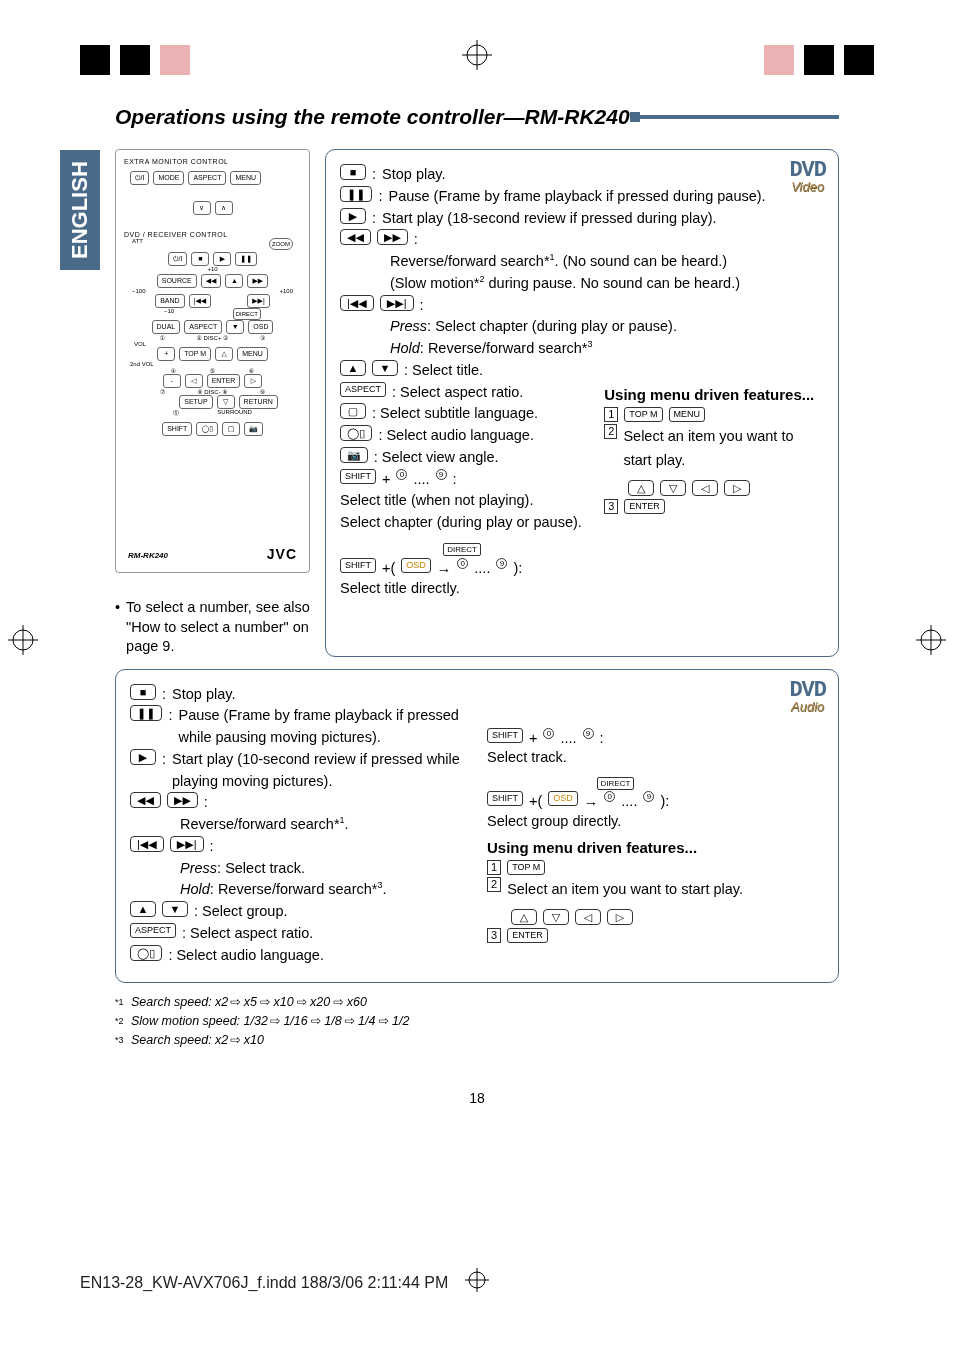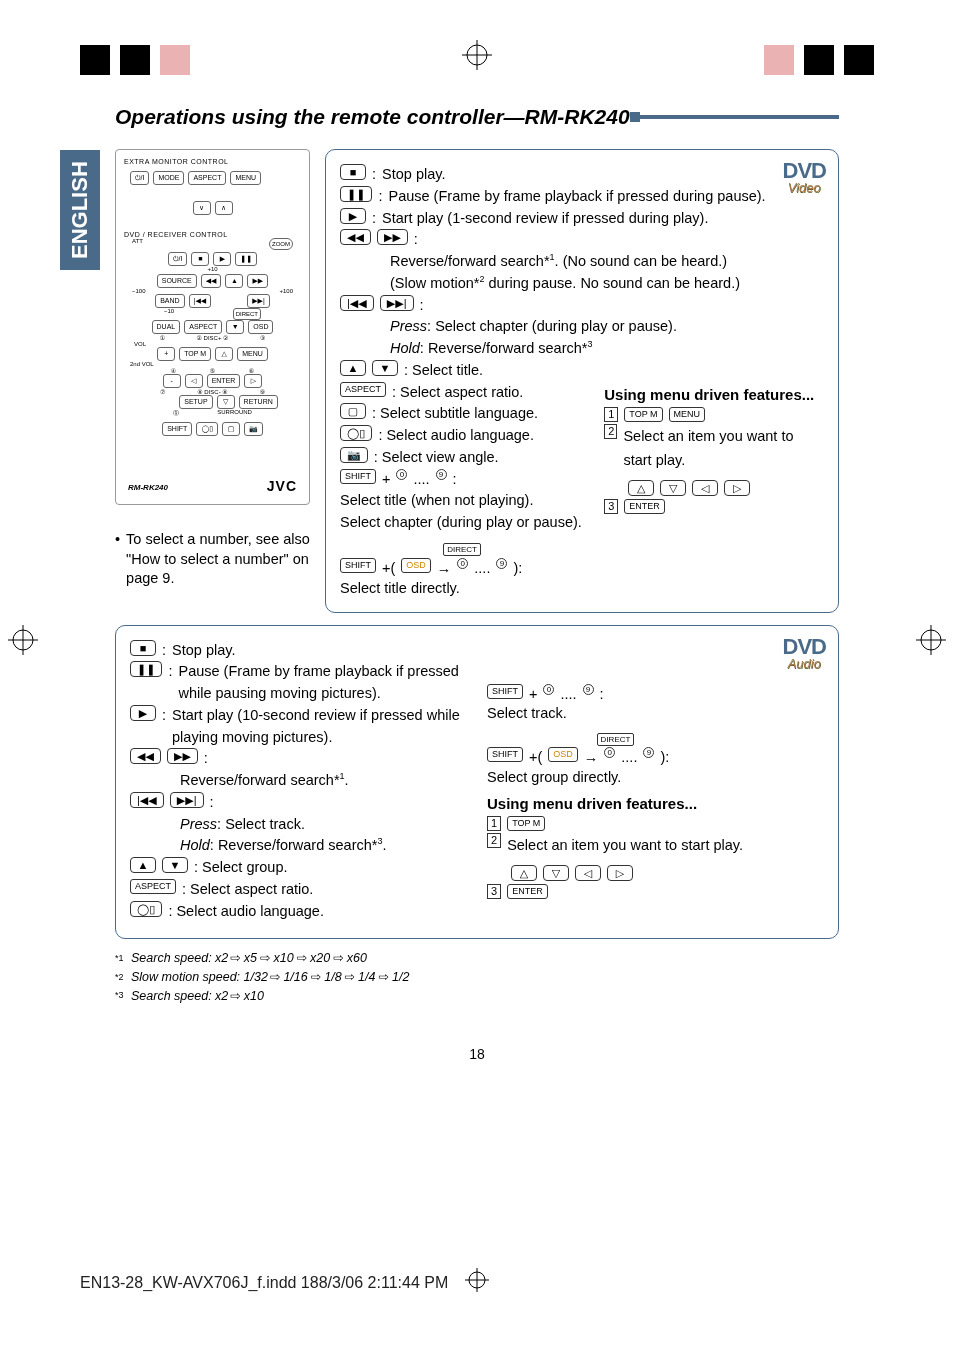--- a/index.html
+++ b/index.html
@@ -14,34 +14,34 @@
   
   .heading { font-weight: bold; font-style: italic; font-size: 21px; color: #000; display: flex; align-items: center; gap: 0; }
   .heading-line { flex: 1; height: 4px; background: #4a6a8a; }
   .heading-square { width: 10px; height: 10px; background: #4a6a8a; }
   
   .language-tab { position: absolute; left: -55px; top: 45px; width: 40px; height: 120px; background: #4a6a8a; color: white; font-weight: bold; font-size: 22px; display: flex; align-items: center; justify-content: center; writing-mode: vertical-rl; transform: rotate(180deg); }
   
   .main-row { display: flex; gap: 15px; margin-top: 20px; }
   
   .remote-col { width: 195px; }
-  .remote-box { border: 1px solid #999; border-radius: 4px; padding: 8px; font-size: 7px; position: relative; height: 356px; }
+  .remote-box { border: 1px solid #999; border-radius: 4px; padding: 8px; font-size: 7px; position: relative; height: 424px; }
   .remote-header { font-size: 7px; letter-spacing: 0.5px; }
   .rbtn { border: 1px solid #666; border-radius: 3px; padding: 1px 4px; font-size: 7px; display: inline-block; min-width: 18px; text-align: center; line-height: 10px; }
   .rbtn.tiny { font-size: 6px; padding: 0 2px; }
   .remote-logo { position: absolute; bottom: 10px; right: 12px; font-weight: bold; font-size: 14px; letter-spacing: 1px; }
   .remote-model { position: absolute; bottom: 12px; left: 12px; font-size: 8px; font-weight: bold; font-style: italic; }
   .remote-note { font-size: 14.5px; margin-top: 25px; line-height: 1.35; display: flex; gap: 6px; }
   
   .video-panel, .audio-panel { border: 1px solid #4a6a8a; border-radius: 10px; padding: 14px 14px 16px 14px; position: relative; }
   .video-panel { flex: 1; }
   .audio-panel { margin-top: 12px; }
   
   .format-badge { position: absolute; top: 8px; right: 12px; text-align: center; }
-  .format-main { font-weight: bold; font-size: 22px; color: #4a6a8a; text-shadow: 1px 1px 0 #fff, -1px -1px 0 #fff, 1px -1px 0 #fff, -1px 1px 0 #fff; font-family: Liberation Sans, sans-serif; letter-spacing: -1px; }
+  .format-main { font-weight: bold; font-size: 22px; color: #4a6a8a; text-shadow: 1px 1px 0 #fff, -1px -1px 0 #fff, 1px -1px 0 #fff, -1px 1px 0 #fff; font-family: Liberation Mono, monospace; letter-spacing: -1px; }
   .format-sub { font-size: 13px; color: #a87a4a; font-style: italic; font-weight: normal; text-shadow: 0.5px 0.5px 0 #663; margin-top: -4px; }
   
   .item-line { font-size: 14.5px; line-height: 1.5; display: flex; align-items: flex-start; gap: 6px; }
   .item-line .desc { flex: 1; }
   .indent { margin-left: 50px; font-size: 14.5px; line-height: 1.5; }
   
   .btn-icon { border: 1px solid #333; border-radius: 4px; padding: 0 6px; font-size: 11px; display: inline-flex; align-items: center; justify-content: center; min-width: 26px; height: 16px; vertical-align: middle; line-height: 14px; }
   .btn-text { border: 1px solid #333; border-radius: 3px; padding: 0 4px; font-size: 9px; display: inline-block; vertical-align: middle; line-height: 13px; }
   .btn-small { border: 1px solid #333; border-radius: 2px; padding: 0 3px; font-size: 8px; display: inline-block; vertical-align: middle; line-height: 11px; }
   
@@ -229,21 +229,21 @@
       </div>
 
       <div class="video-panel">
         <div class="format-badge">
           <div class="format-main">DVD</div>
           <div class="format-sub">Video</div>
         </div>
 
         <div class="item-line"><span class="btn-icon">■</span> : <span class="desc">Stop play.</span></div>
         <div class="item-line"><span class="btn-icon">❚❚</span> : <span class="desc">Pause (Frame by frame playback if pressed during pause).</span></div>
-        <div class="item-line"><span class="btn-icon">▶</span> : <span class="desc">Start play (1-second review if pressed during play).</span></div>
+        <div class="item-line"><span class="btn-icon">▶</span> : <span class="desc">Start play (18-second review if pressed during play).</span></div>
 
         <div class="item-line">
           <span class="btn-icon">◀◀</span>
           <span class="btn-icon">▶▶</span> :
         </div>
         <div class="indent"><span>Reverse/forward search*</span><span class="sup">1</span><span>. (No sound can be heard.)</span></div>
         <div class="indent"><span>(Slow motion*</span><span class="sup">2</span><span> during pause. No sound can be heard.)</span></div>
 
         <div class="item-line">
           <span class="btn-icon">|◀◀</span>

